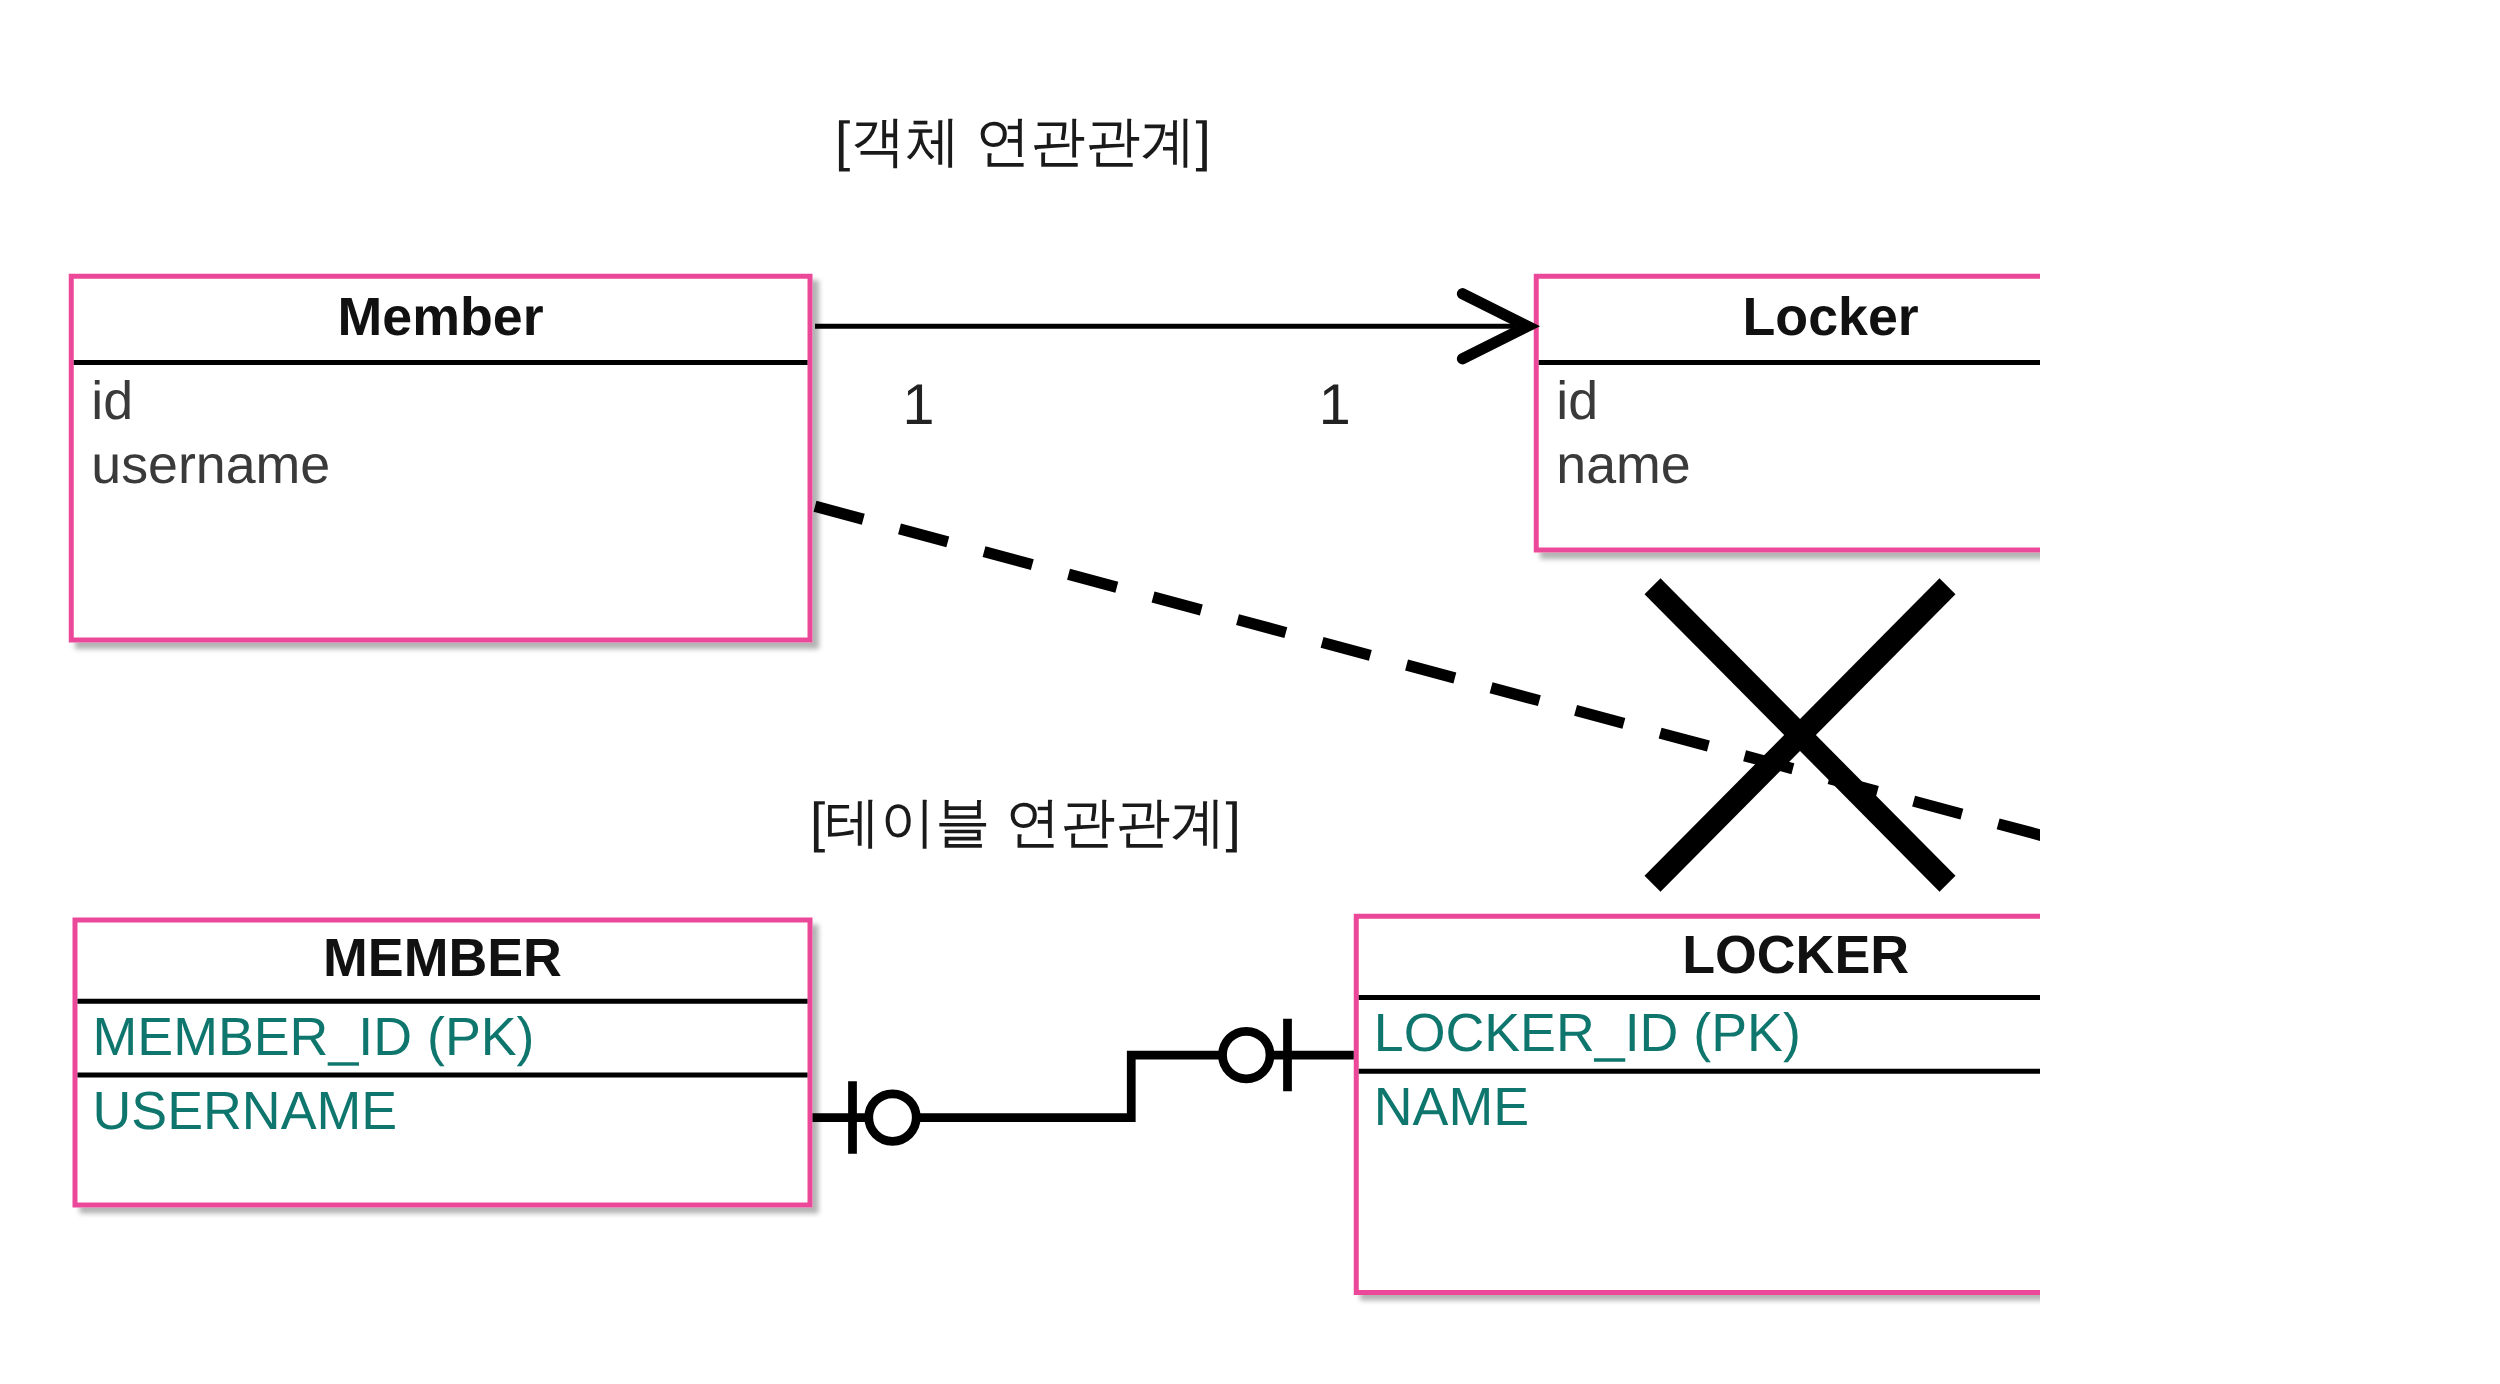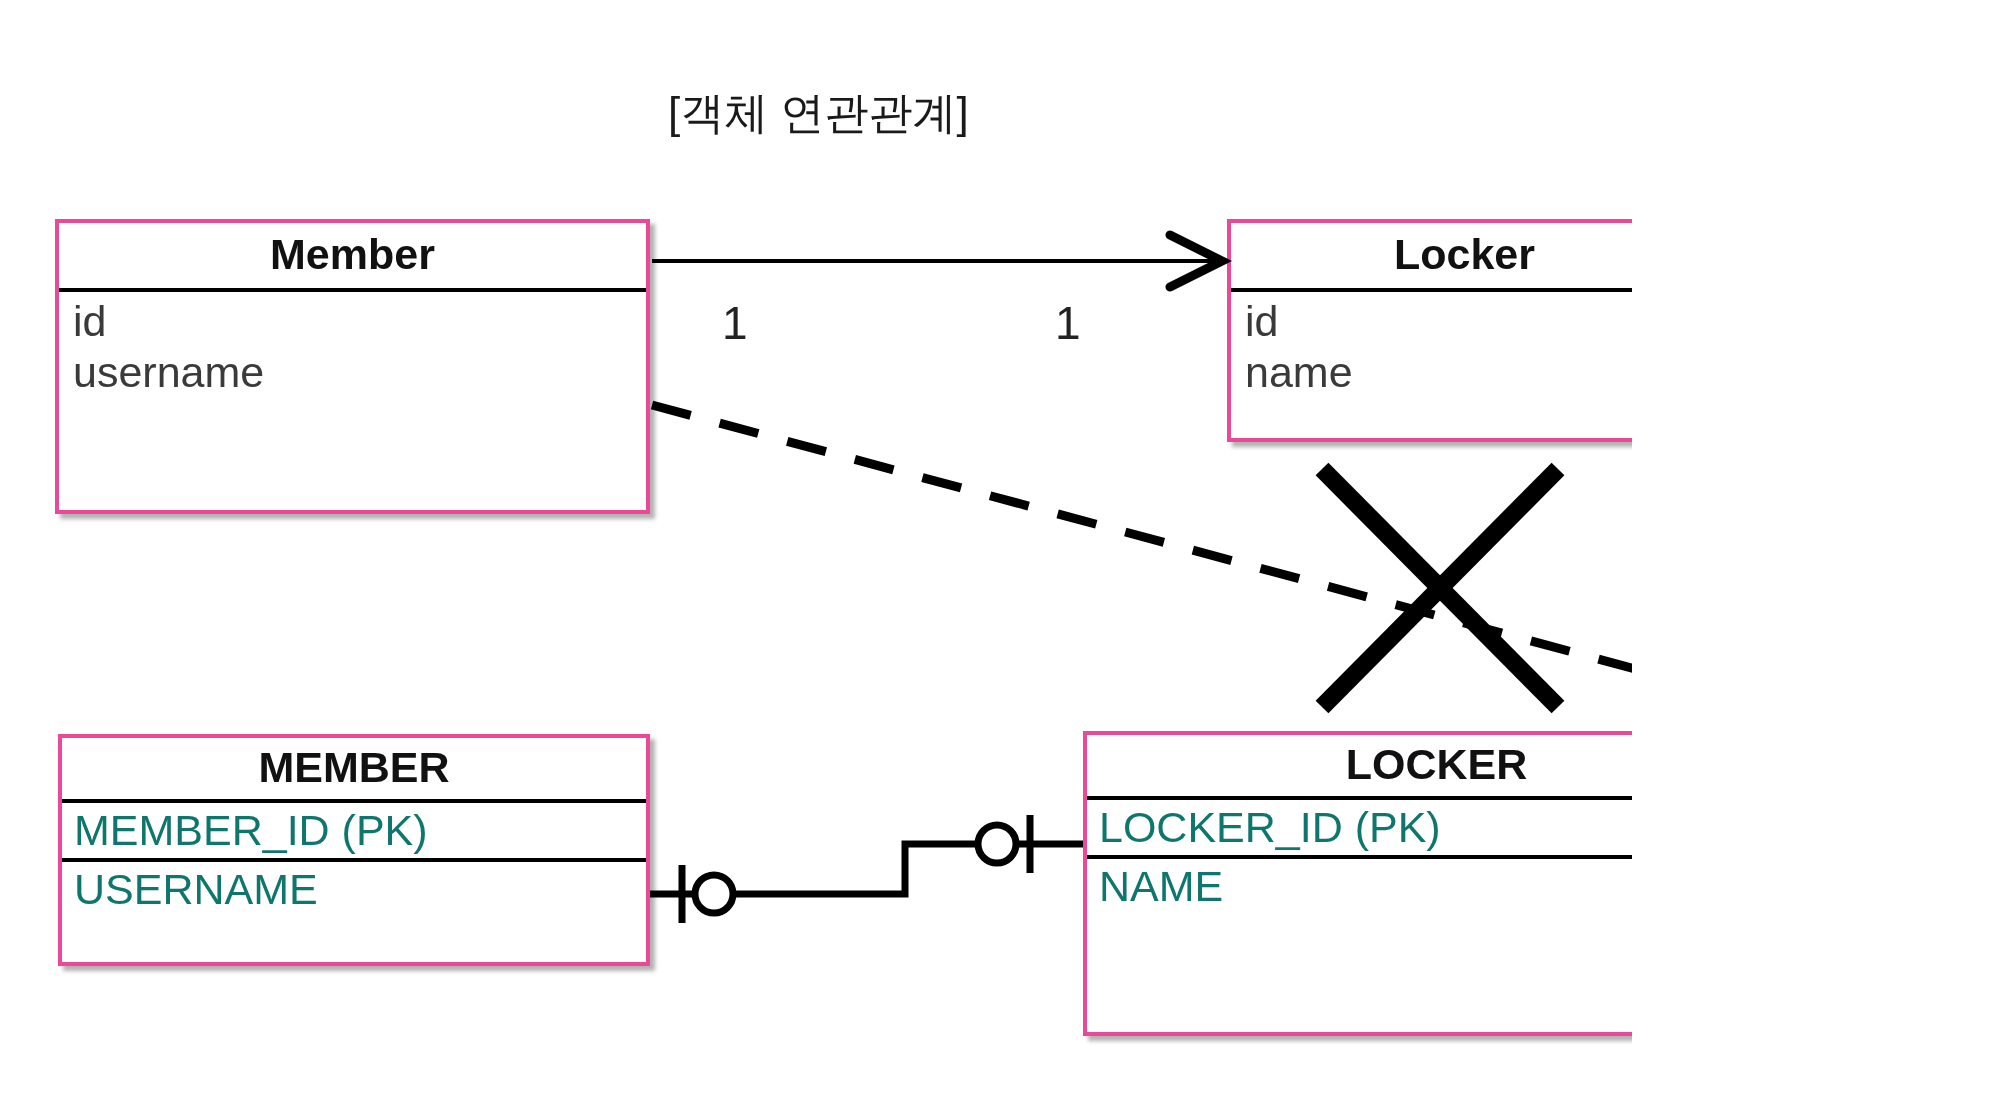--- a/index.html
+++ b/index.html
@@ -85,20 +85,21 @@
     white-space: nowrap;
   }
 </style>
 </head>
 <body>
 
 <div id="canvas">
 
   <div class="caption" style="left:668px; top:45px;">[객체 연관관계]</div>
 
+  <div class="caption" style="left:648px; top:590px;">[테이블 연관관계]</div>
 
 
   <div class="box" style="left:55px; top:180px; width:595px; height:295px;">
     <div class="box-title">Member</div>
     <div class="rule"></div>
     <div class="attrs">
       <div class="attr">id</div>
       <div class="attr">username</div>
     </div>
   </div>

